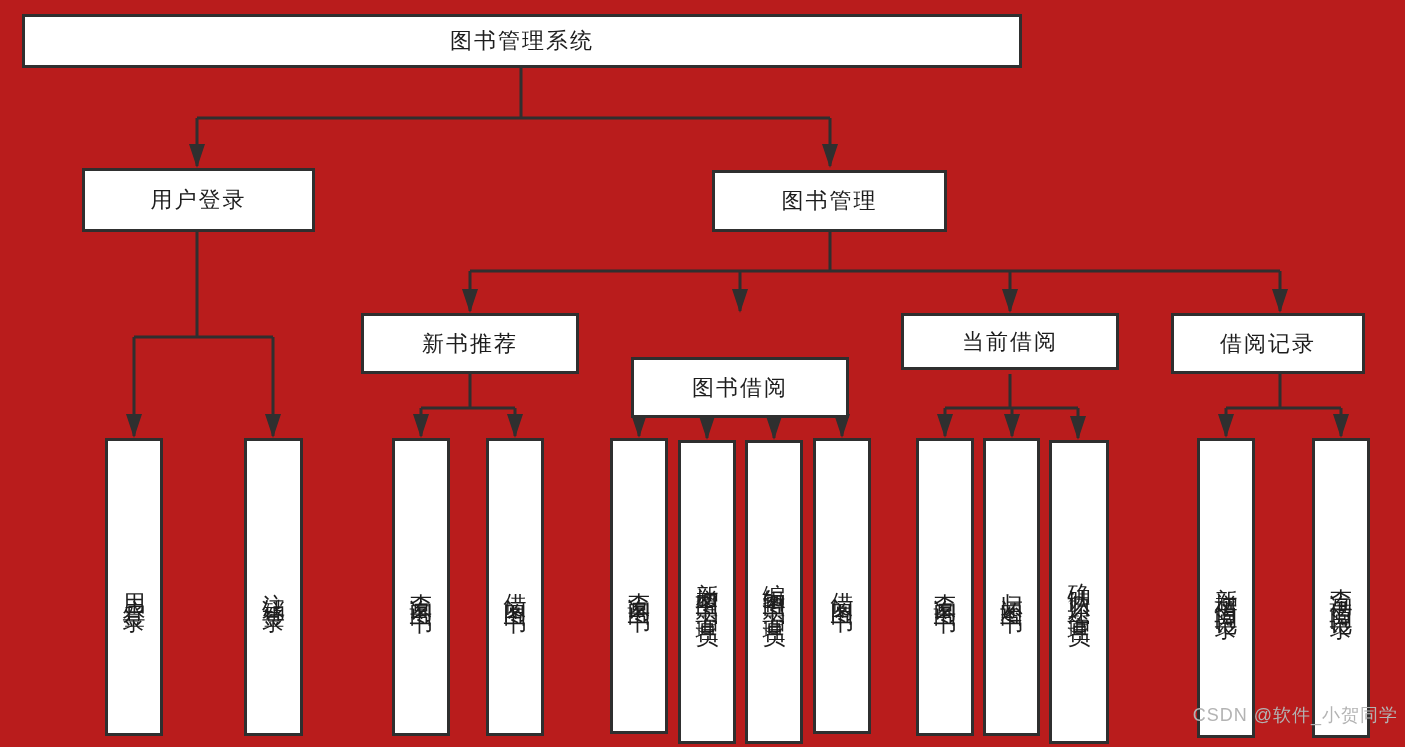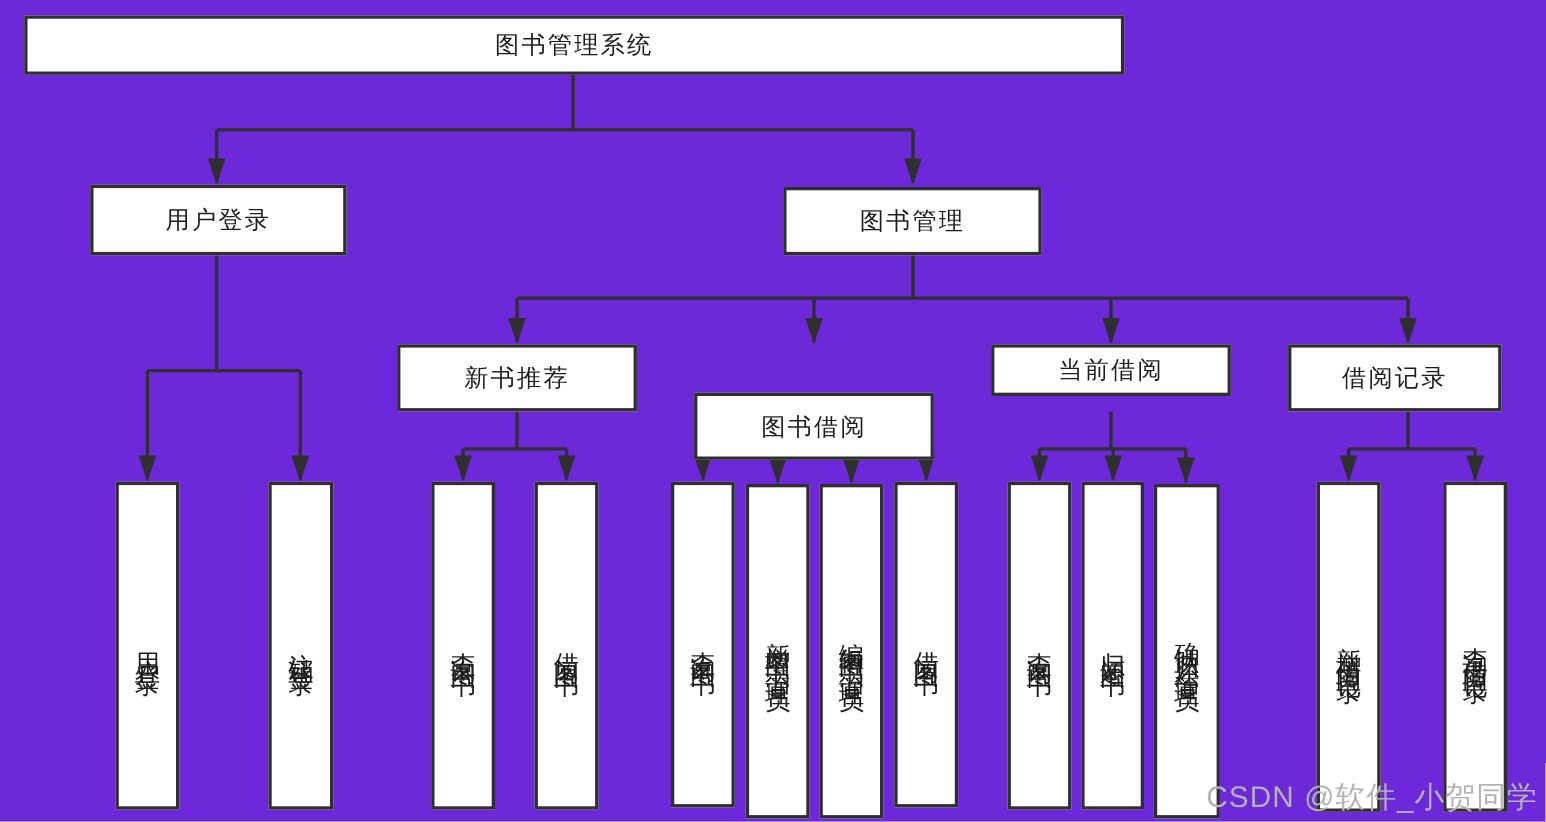--- a/index.html
+++ b/index.html
@@ -5,21 +5,21 @@
   html, body {
     margin: 0;
     padding: 0;
     background: #ffffff;
     font-family: "Liberation Sans", sans-serif;
   }
   .stage {
     position: relative;
     width: 1405px;
     height: 747px;
-    background: #6d28d9;
+    background: #b91c1c;
     overflow: hidden;
   }
   .connector-layer {
     position: absolute;
     left: 0;
     top: 0;
     width: 1405px;
     height: 747px;
   }
   .box {
@@ -41,23 +41,23 @@
   .v-label {
     writing-mode: vertical-rl;
     text-orientation: mixed;
     font-size: 23px;
     letter-spacing: 6px;
     line-height: 1;
   }
   .watermark {
     position: absolute;
     right: 7px;
-    bottom: 4px;
+    bottom: 20px;
     color: #b3b3b3;
-    font-size: 27px;
+    font-size: 18px;
     letter-spacing: 1px;
     white-space: nowrap;
   }
 </style>
 </head>
 <body>
 
 <div class="stage">
 
   <svg class="connector-layer" width="1405" height="747" viewBox="0 0 1405 747" xmlns="http://www.w3.org/2000/svg">
@@ -109,21 +109,21 @@
   <div class="box" style="left:361px; top:313px; width:218px; height:61px;">
     <span class="h-label">新书推荐</span>
   </div>
 
   <div class="box" style="left:712px; top:170px; width:235px; height:62px;">
     <span class="h-label">图书管理</span>
   </div>
   <div class="box" style="left:631px; top:313px; width:218px; height:61px;margin-top:44px;">
     <span class="h-label">图书借阅</span>
   </div>
-  <div class="box" style="left:901px; top:313px; width:218px; height:47px;">
+  <div class="box" style="left:901px; top:313px; width:218px; height:57px;">
     <span class="h-label">当前借阅</span>
   </div>
   <div class="box" style="left:1171px; top:313px; width:194px; height:61px;">
     <span class="h-label">借阅记录</span>
   </div>
 
   <div class="box" style="left:105px; top:438px; width:58px; height:298px;">
     <span class="v-label">用户登录</span>
   </div>
   <div class="box" style="left:244px; top:438px; width:59px; height:298px;">

